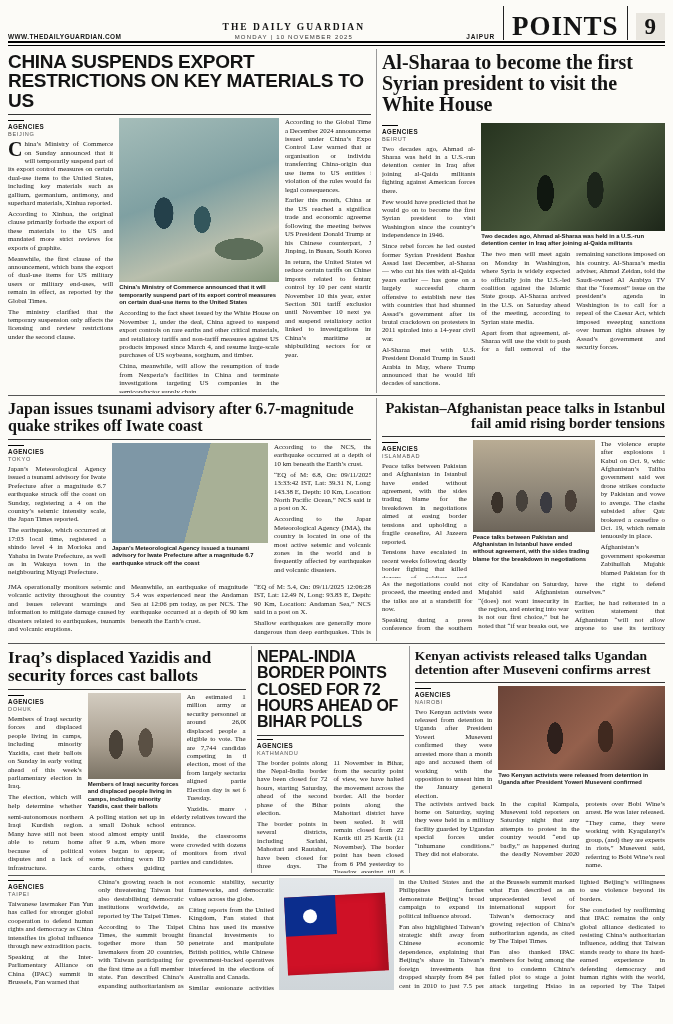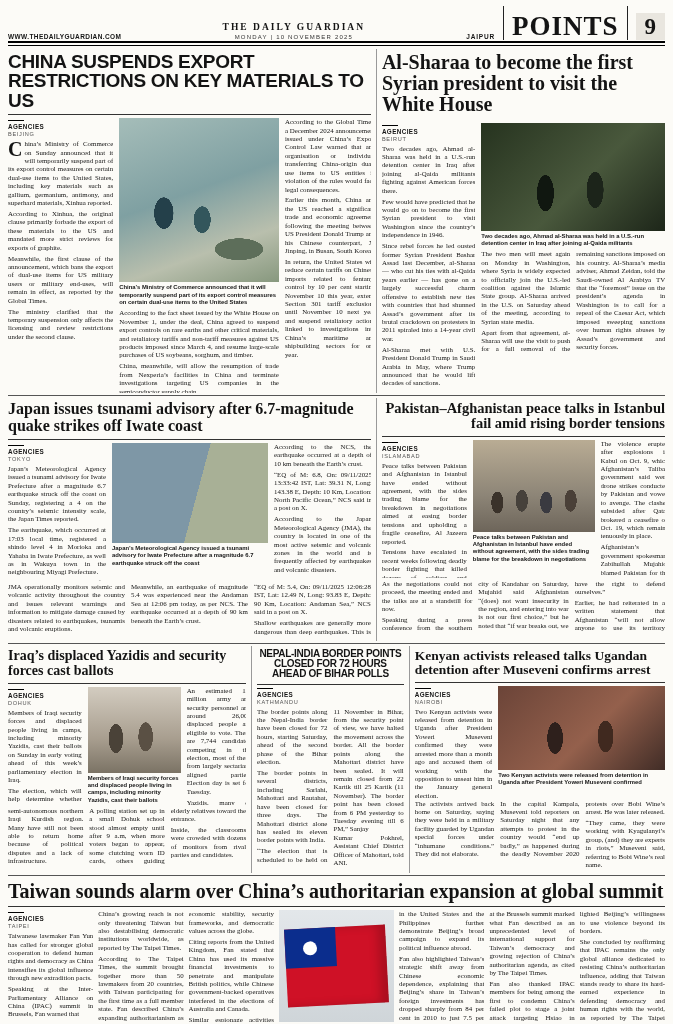--- a/index.html
+++ b/index.html
@@ -60,22 +60,22 @@
   .cols2 { column-count:2; column-gap:6px; overflow:hidden; }
   .japan .rest3, .pakistan .rest3 { height:60px; }
   .iraq .rest3 { height:70px; }
   .kenya .rest3 { height:74px; }
   .nepal-cols { height:162px; }
 
   .china .head { font-size:19px; }
   .sharaa .head { font-size:20px; border-bottom:none; }
   .japan .head { font-size:16px; }
   .pakistan .head { font-size:14.5px;text-align:right; }
-  .iraq .head { font-size:14px; }
-  .nepal .head { font-size:10px;text-align:center; }
+  .iraq .head { font-size:17px; }
+  .nepal .head { font-size:16px; }
   .kenya .head { font-size:13.5px; }
   .taiwan .head { font-size:20px; }
 
   
   .photo-china { height:164px; background:
     radial-gradient(ellipse 16px 26px at 28% 58%, #24404a 60%, rgba(0,0,0,0) 61%),
     radial-gradient(ellipse 14px 22px at 52% 62%, #33565c 60%, rgba(0,0,0,0) 61%),
     radial-gradient(ellipse 40px 18px at 75% 80%, #5d6e5a 60%, rgba(0,0,0,0) 61%),
     linear-gradient(160deg,#a5bdb9 0%,#7fa0a2 45%,#b9bfad 75%,#87987e 100%); }
   .photo-sharaa { height:108px; background:
@@ -329,21 +329,20 @@
           <p class="para">The activists arrived back home on Saturday, saying they were held in a military facility guarded by Ugandan special forces under “inhumane conditions.” They did not elaborate.</p>
           <p class="para">In the capital Kampala, Museveni told reporters on Saturday night that any attempts to protest in the country would “end up badly,” as happened during the deadly November 2020 protests over Bobi Wine’s arrest. He was later released.</p>
           <p class="para">“They came, they were working with Kyagulanyi’s group, (and) they are experts in riots,” Museveni said, referring to Bobi Wine’s real name.</p>
         </div>
     </article>
   </section>
   <div class="hrule"></div>
 
   <section class="band band-taiwan">
     <article class="article taiwan">
-      <h1 class="head h-serif">Taiwan sounds alarm over China’s authoritarian expansion at global summit</h1>
       <div class="taiwan-grid">
         <div>
           <div class="byline">
             <div class="agency">AGENCIES</div>
             <div class="place">TAIPEI</div>
           </div>
           <div>
               <p class="para">Taiwanese lawmaker Fan Yun has called for stronger global cooperation to defend human rights and democracy as China intensifies its global influence through new extradition pacts.</p>
               <p class="para">Speaking at the Inter-Parliamentary Alliance on China (IPAC) summit in Brussels, Fan warned that</p>
             </div>

